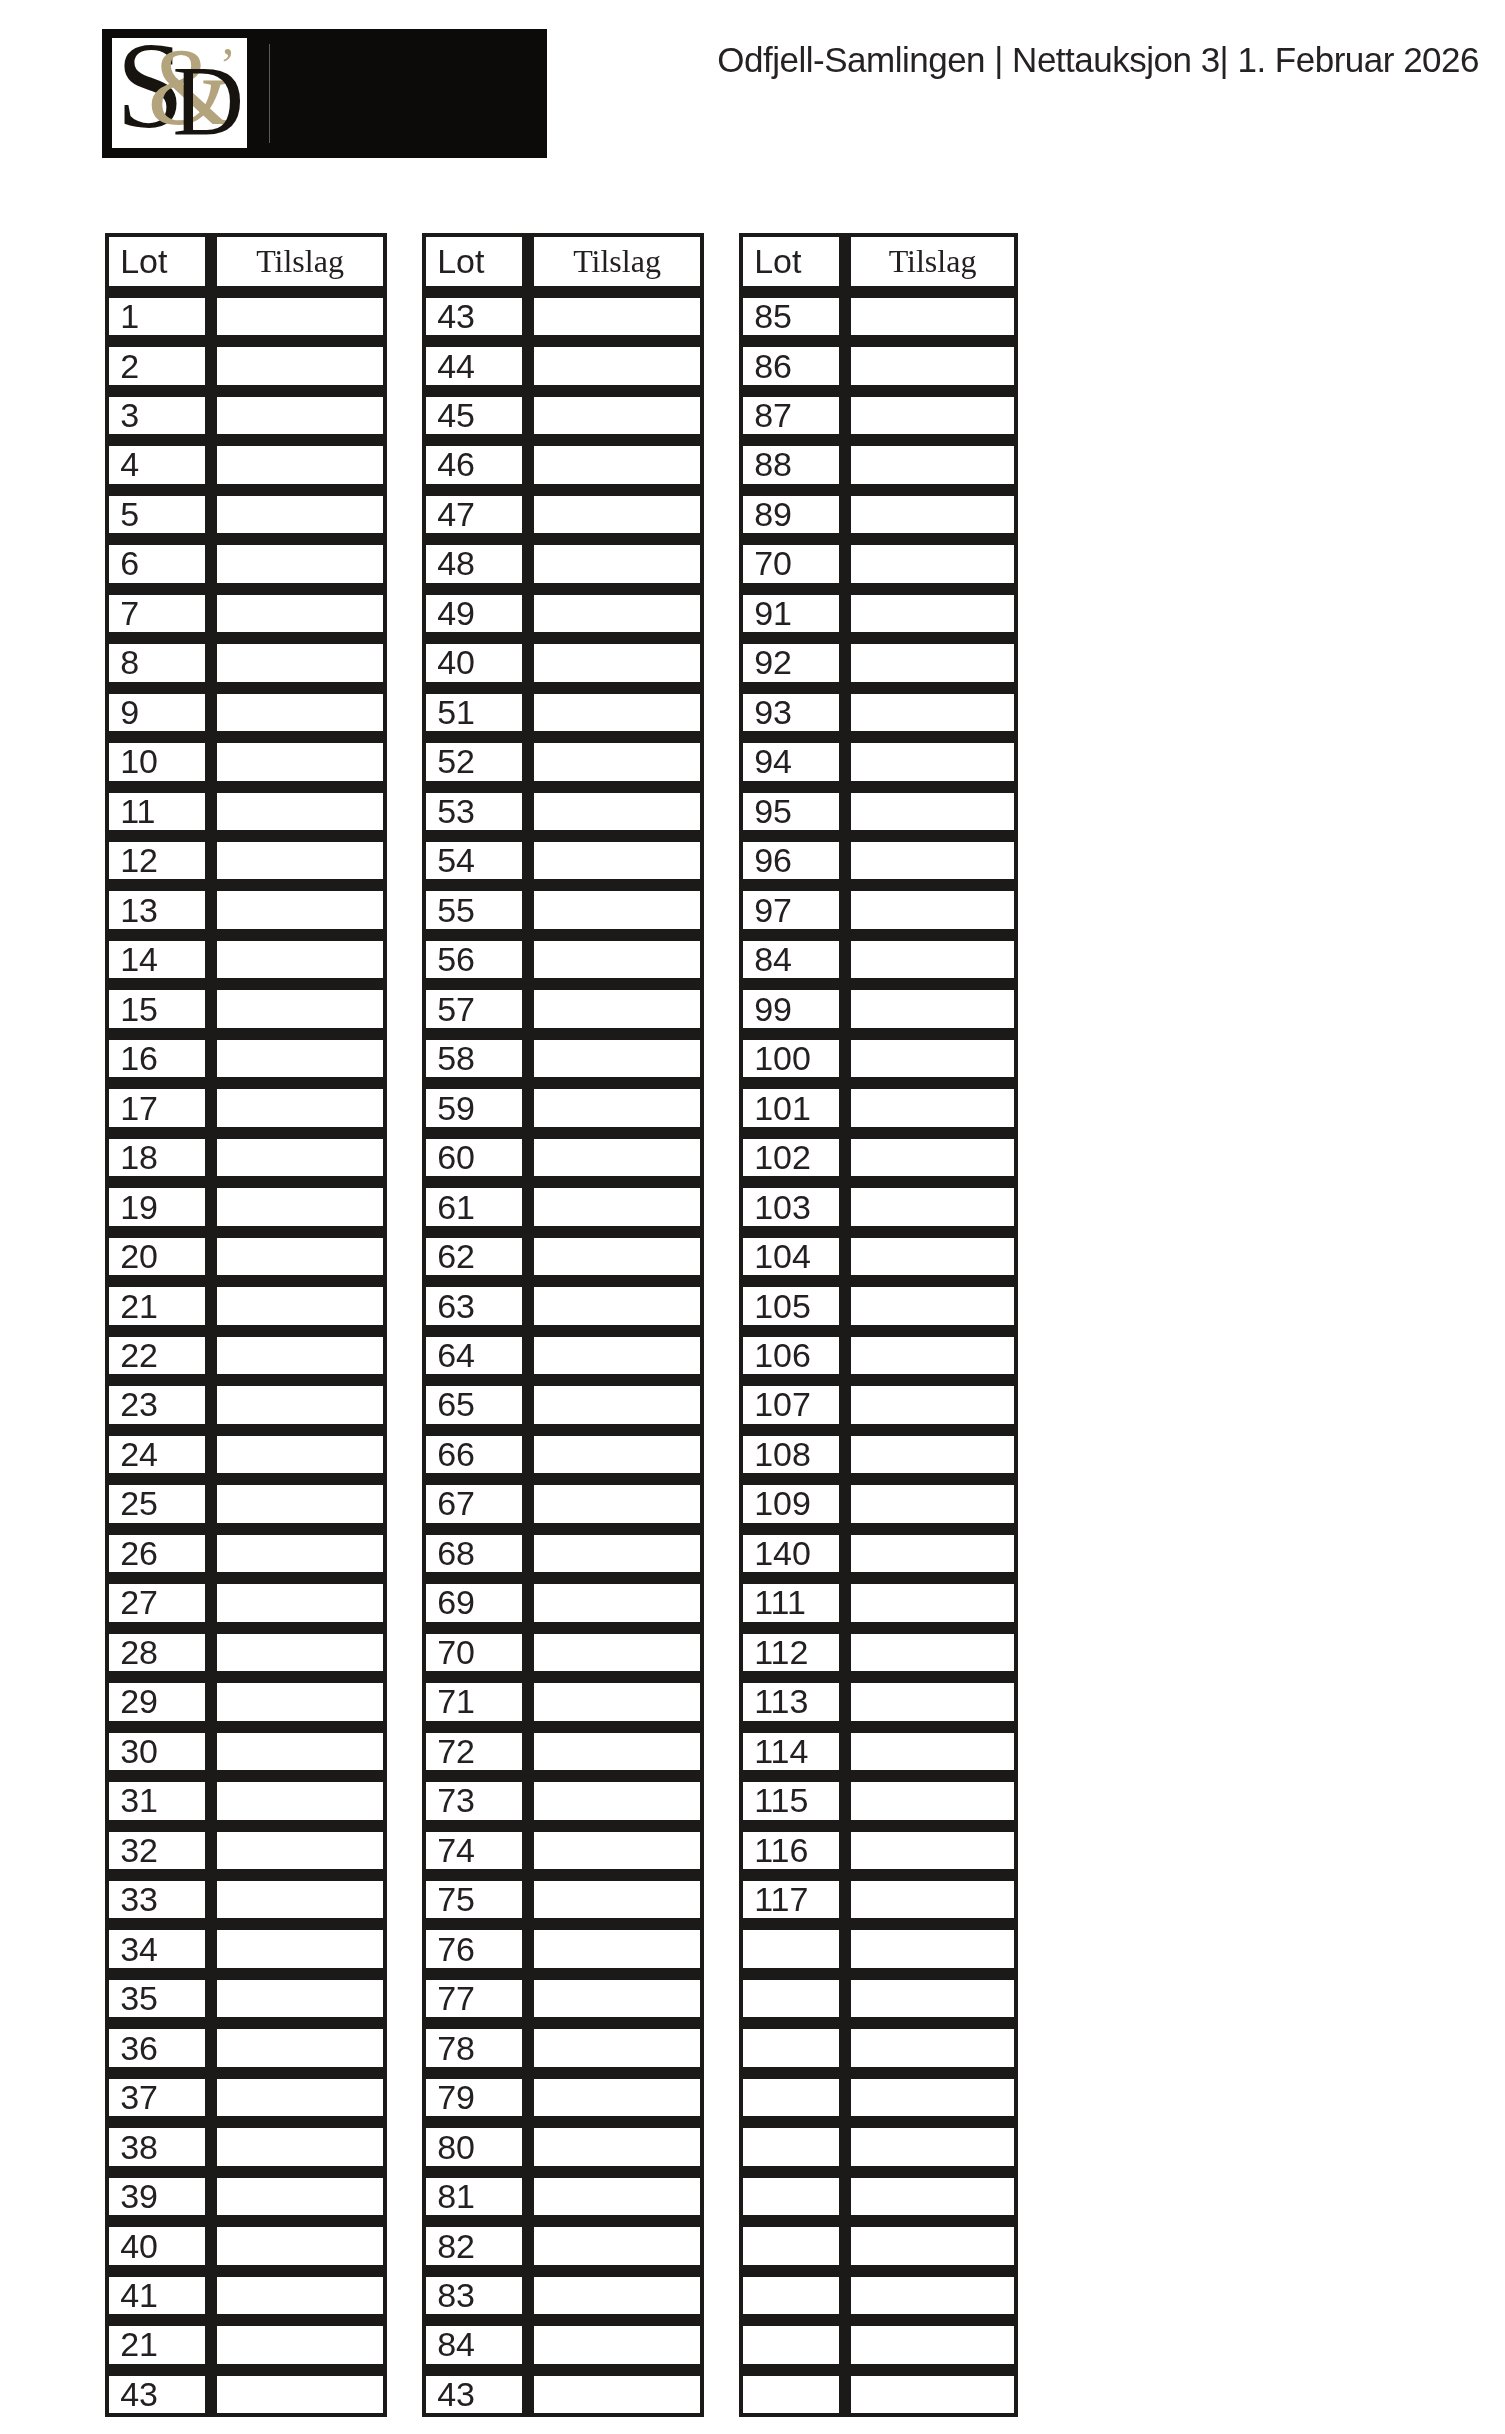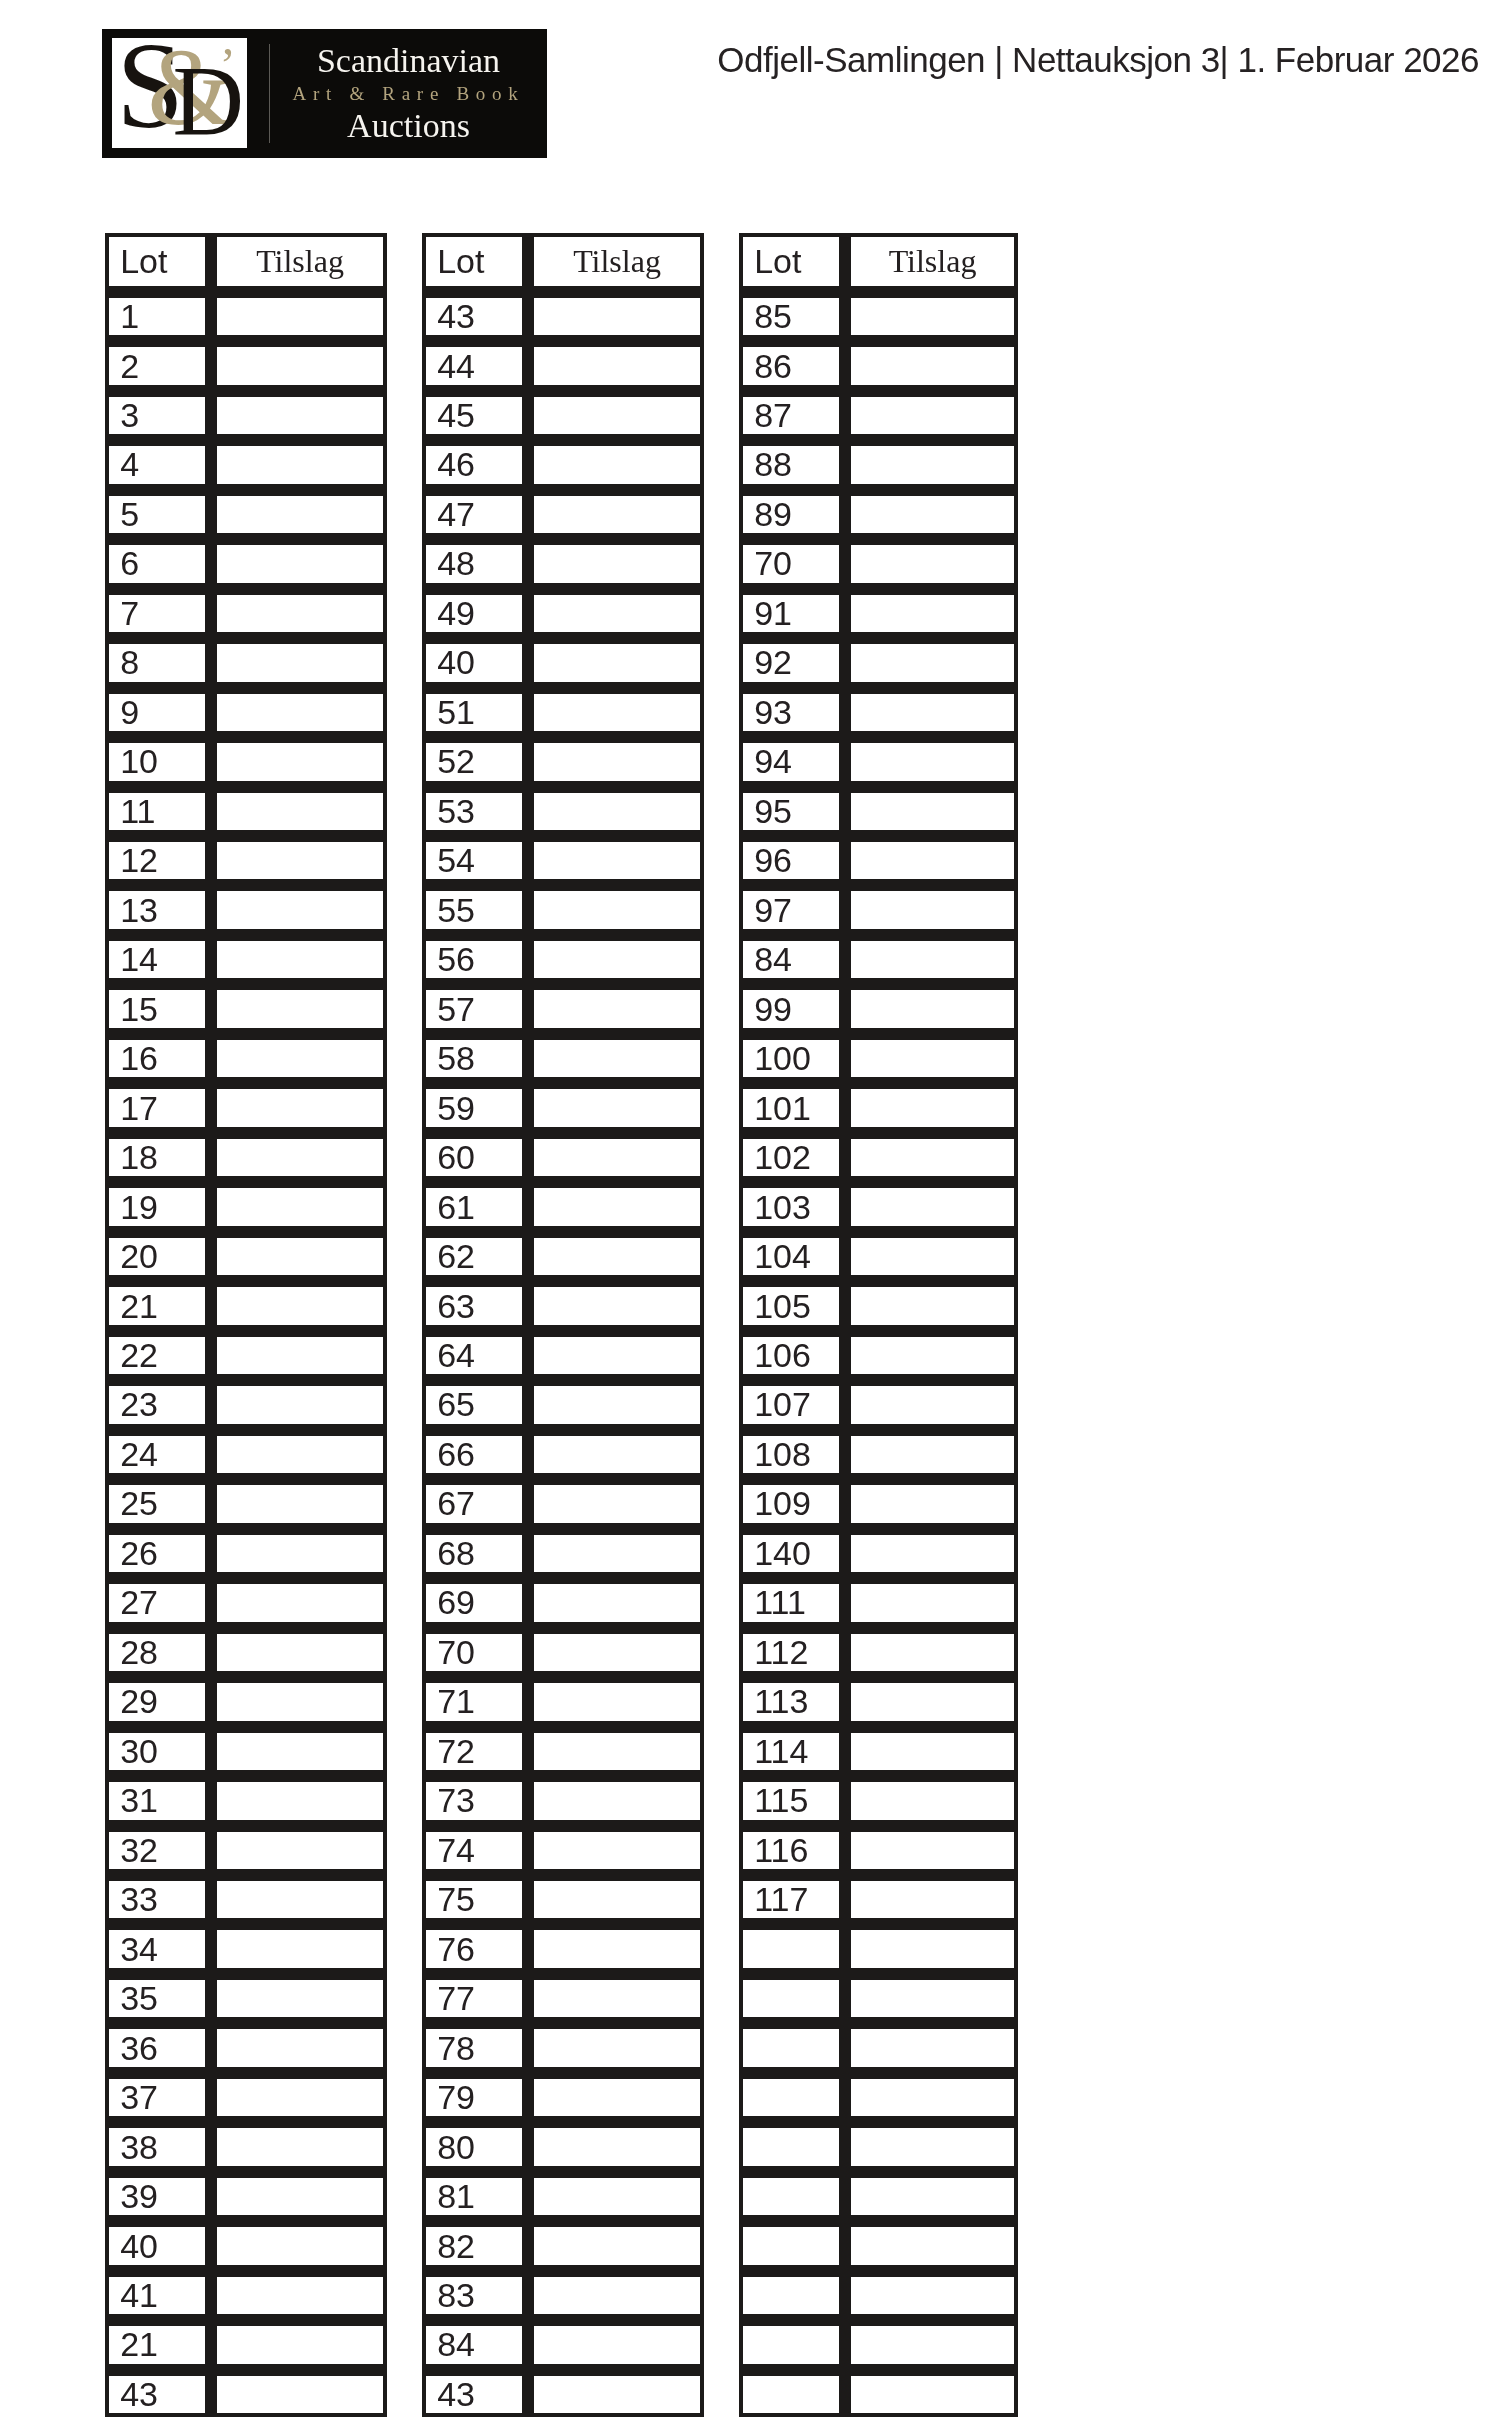--- a/index.html
+++ b/index.html
@@ -79,25 +79,20 @@
 <body>
 
 <div class="logo" style="background: rgb(12, 11, 9);">
   <div class="logo-mark">
     <span class="mono-s">S</span>
     <span class="mono-amp" style="color: rgb(179, 164, 126);">&amp;</span>
     <span class="mono-d">D</span>
     <span class="mono-tail" style="color: rgb(179, 164, 126);">’</span>
   </div>
   <div class="logo-divider"></div>
-  <div class="logo-text">
-    <div class="logo-line1">Scandinavian</div>
-    <div class="logo-line2" style="color: rgb(179, 164, 126);">Art &amp; Rare Book</div>
-    <div class="logo-line3">Auctions</div>
-  </div>
 </div>
 
 <div class="titles">
   <div class="title">Odfjell-Samlingen | Nettauksjon 3| 1. Februar 2026</div>
 </div>
 
 <section class="result-table t1">
   <div class="cell lot-head">Lot</div>
   <div class="cell tilslag-head">Tilslag</div>
 <div class="cell lot-cell">1</div>

